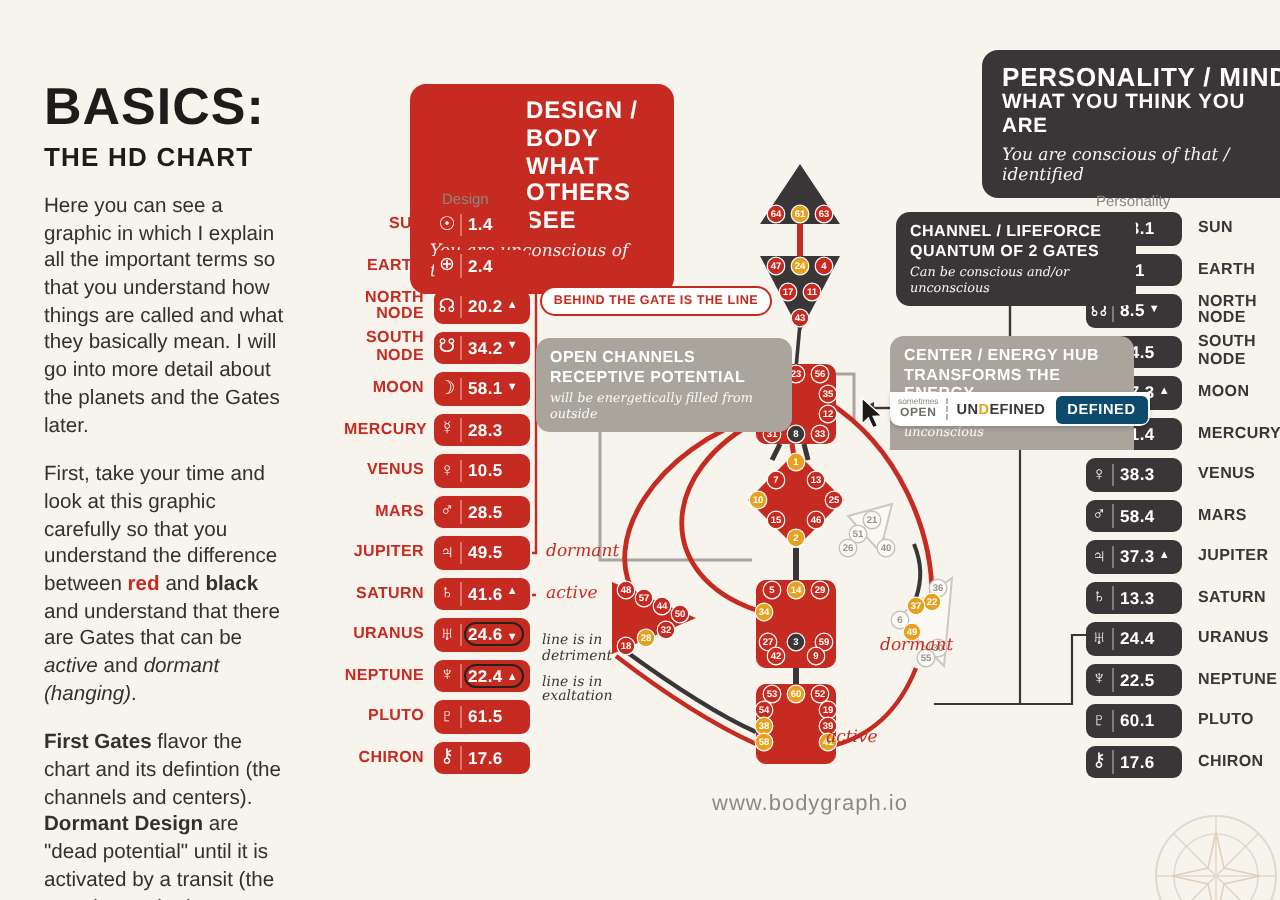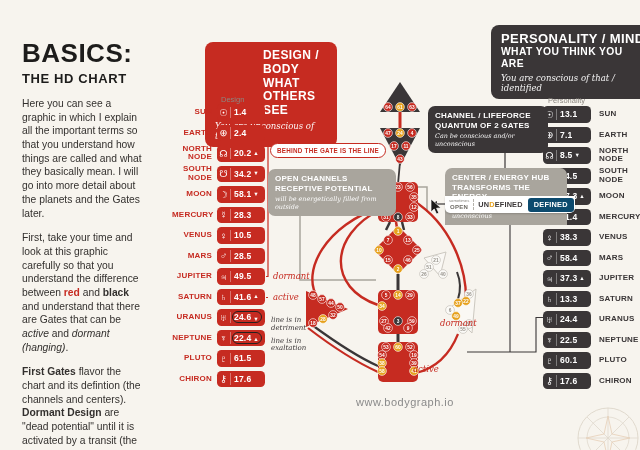--- a/index.html
+++ b/index.html
@@ -350,21 +350,21 @@
     </div>
 
   <div class="tag" style="left:270px;top:143px;width:114px;height:13px;">BEHIND THE GATE IS THE LINE</div>
 
   <div class="co co-gray" style="left:268px;top:169px;width:114px;">
     <div class="t" style="white-space: pre-line;">OPEN CHANNELS
 RECEPTIVE POTENTIAL</div>
     <div class="s serif-i">will be energetically filled from outside</div>
   </div>
 
-  <div class="co co-dark" style="left:428px;top:106px;width:106px;">
+  <div class="co co-dark" style="left:448px;top:106px;width:106px;">
     <div class="t" style="white-space: pre-line;">CHANNEL / LIFEFORCE
 QUANTUM OF 2 GATES</div>
     <div class="s serif-i">Can be conscious and/or unconscious</div>
   </div>
 
   <div class="co co-gray" style="left:445px;top:168px;width:108px;border-radius:7px 7px 0 0;">
     <div class="t" style="white-space: pre-line;">CENTER / ENERGY HUB
 TRANSFORMS THE ENERGY</div>
     <div class="s serif-i">defined can be conscious or unconscious</div>
   </div>

